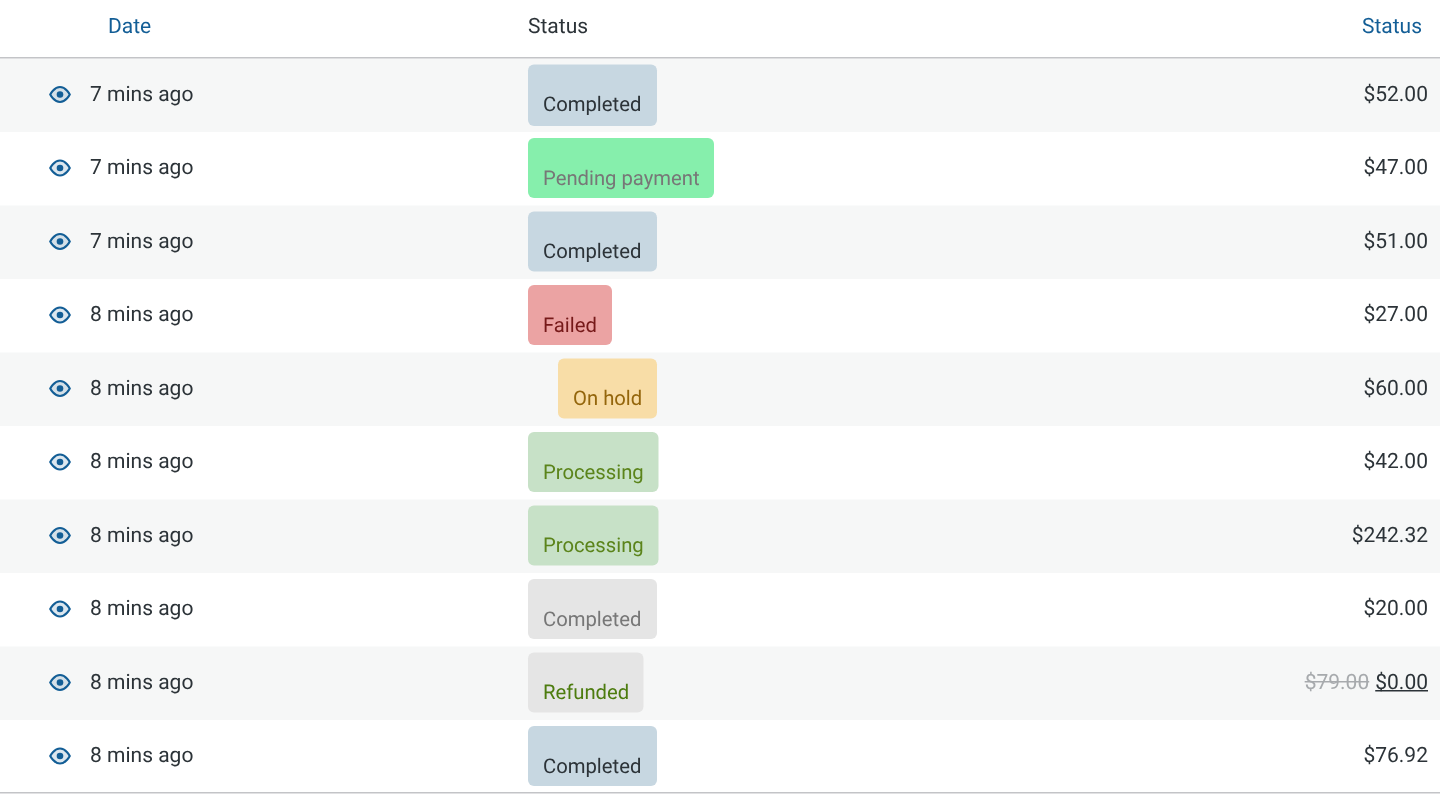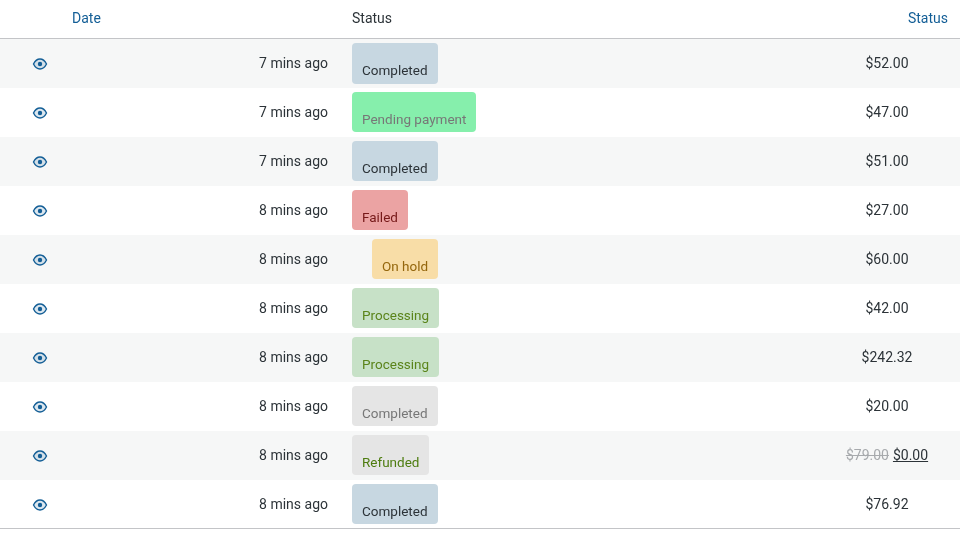--- a/index.html
+++ b/index.html
@@ -41,21 +41,21 @@
     background: #f6f7f7;
   }
   tbody tr:nth-child(even) {
     background: #ffffff;
   }
   tbody td {
     padding: 0 12px;
     vertical-align: middle;
   }
   tbody td.col-preview { padding-left: 32px; padding-right:0;}
-  tbody td.col-date    { padding-left: 0; text-align: right;}
+  tbody td.col-date    { padding-left: 0;}
   .eye {
     display: inline-block;
     width: 16px; height: 10px;
     position: relative;
     color: #135e96;
   }
   .eye svg { display:block; }
   .date-text { color: #2c3338; }
   .badge {
     display: inline-block;
@@ -65,21 +65,21 @@
     line-height: 1;
     white-space: nowrap;
   }
   .badge.completed { background: #c7d7e1; color: #2c3338; }
   .badge.pending   { background: #86efac; color: #777;    }
   .badge.failed    { background: #eba3a3; color: #761919; }
   .badge.onhold    { background: #f8dda7; color: #94660c; margin-left: 20px; }
   .badge.processing{ background: #c7e1c7; color: #5b841b; }
   .badge.cancelled { background: #e5e5e5; color: #777;    }
   .badge.refunded  { background: #e5e5e5; color: #4d7c0f;    }
-  .total-cell { color: #2c3338; text-align: center; }
+  .total-cell { color: #2c3338; }
   .strike { text-decoration: line-through; color: #a7aaad; margin-right: 4px;}
   .underline-zero { text-decoration: underline; }
   tbody tr:last-child td {
     border-bottom: 1px solid #c3c4c7;
   }
 </style>
 </head>
 <body>
 
 <table class="table">

